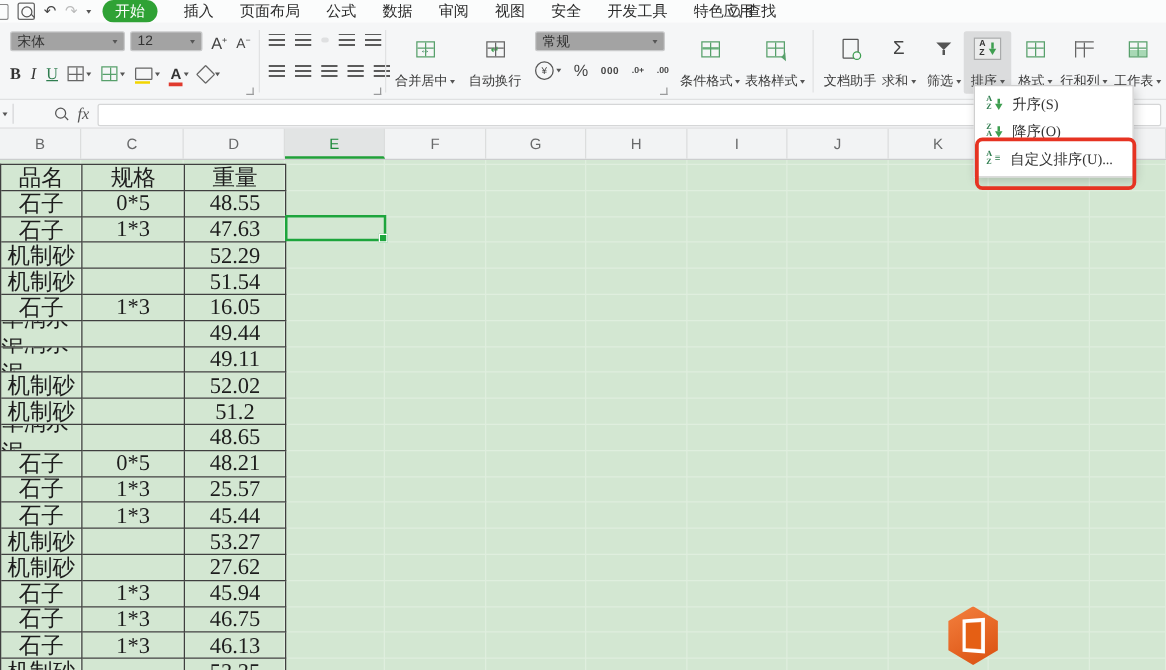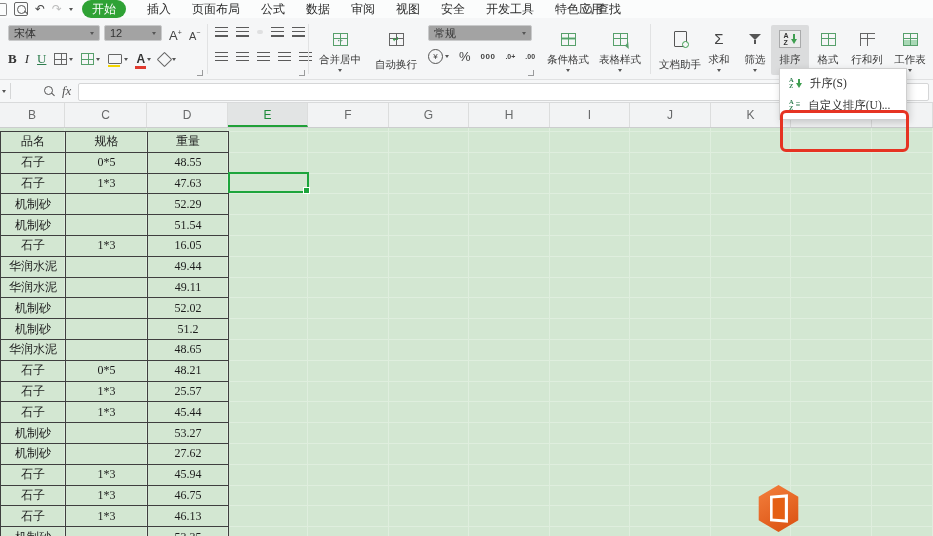--- a/index.html
+++ b/index.html
@@ -43,21 +43,21 @@
   .fill::after{content:"";position:absolute;left:-1px;bottom:-4px;width:12px;height:2.5px;background:#f2d500;}
   .fcol{font-weight:bold;font-size:12px;color:#333;position:relative;line-height:11px;}
   .fcol::after{content:"";position:absolute;left:-1px;bottom:-4px;width:11px;height:2.5px;background:#e03a2e;}
   .erase{width:9px;height:9px;border:1px solid #666;transform:rotate(45deg);border-radius:1px;}
   .vsep{position:absolute;top:6px;height:50px;width:1px;background:#e1e2e3;}
   .bars{width:13px;height:10px;background:repeating-linear-gradient(to bottom,#5b5b5b 0 1.3px,transparent 1.3px 4.1px);}
   .alignrow{position:absolute;display:flex;align-items:center;gap:8px;}
   .selbox{background:#dfe0e1;padding:2px 3px;border-radius:2px;}
   .bigbtn{position:absolute;top:7px;height:50px;display:flex;flex-direction:column;align-items:center;
           justify-content:space-between;font-size:10.5px;color:#3a3a3a;box-sizing:border-box;padding:3px 2px;}
-  .bigbtn .lbl{display:flex;align-items:center;gap:2px;white-space:nowrap;flex-direction:column;}
+  .bigbtn .lbl{display:flex;align-items:center;gap:2px;white-space:nowrap;}
   .bigbtn.pressed{background:#dbdcdd;border-radius:2px;}
   .iconslot{height:22px;display:flex;align-items:center;justify-content:center;}
   .gridic{width:15px;height:13px;border:1.5px solid #57a06b;position:relative;box-sizing:border-box;}
   .gridic::before{content:"";position:absolute;left:0;right:0;top:4px;border-top:1px solid #57a06b;}
   .gridic::after{content:"";position:absolute;top:0;bottom:0;left:6.5px;border-left:1px solid #57a06b;}
   .gridic.gray{border-color:#666;}
   .gridic.gray::before{border-color:#666;}
   .gridic.gray::after{border-color:#666;}
   .gridic.fillmid{background:linear-gradient(transparent 30%,#a8d8b5 30%,#a8d8b5 58%,transparent 58%);}
   .gridic.fillbot{background:linear-gradient(transparent 58%,#a8d8b5 58%);}
@@ -99,21 +99,21 @@
   .colh.sel{background:#e2e4e4;color:#1d8a3a;border-bottom:2px solid #21a038;}
 
   
   .sheet{position:absolute;top:128px;left:0;width:933px;height:408px;background:#d3e7d2;overflow:hidden;}
   .gl-v{position:absolute;top:0;bottom:0;width:1px;background:#dfeede;}
   .gl-h{position:absolute;left:0;right:0;height:1px;background:#dfeede;}
   .datatable{position:absolute;left:0;top:3px;display:grid;grid-template-columns:65px 82px 81px;
              border-top:1.3px solid #3f3f3f;border-left:1.3px solid #3f3f3f;}
   .cell{height:20.8px;box-sizing:border-box;border-right:1.3px solid #3f3f3f;border-bottom:1.3px solid #3f3f3f;
         display:flex;align-items:center;justify-content:center;
-        font-family:"Liberation Serif","DejaVu Serif",serif;font-size:12px;color:#1d1d1d;overflow:hidden;}
+        font-family:"Liberation Serif","DejaVu Serif",serif;font-size:18px;color:#1d1d1d;overflow:hidden;}
   .selcell{position:absolute;left:228px;top:44px;width:81px;height:21px;border:2px solid #1da53c;box-sizing:border-box;}
   .selcell::after{content:"";position:absolute;right:-3px;bottom:-3px;width:5px;height:5px;background:#1da53c;border:1px solid #fff;}
 
   
   .menu{position:absolute;left:779px;top:68px;width:128px;background:#fff;border:1px solid #cfcfcf;
         box-shadow:2px 3px 8px rgba(0,0,0,.18);z-index:50;padding:3px 0;box-sizing:border-box;}
   .mi{height:22px;display:flex;align-items:center;gap:8px;padding:0 4px 0 9px;font-size:11.5px;color:#333;white-space:nowrap;font-family:Liberation Serif, serif;}
   .mi .azletters span{font-size:6.5px;line-height:6.5px;color:#2f7d4f;}
   .mi .arrstem{height:4px;}
   .mi .lines{font-size:8px;color:#2f7d4f;font-weight:bold;line-height:8px;}
@@ -495,20 +495,33 @@
             <span class="arrcol">
               <span class="arrstem"></span>
               <span class="darr"></span>
             </span>
           </span>
           <span>升序(S)</span>
         </div>
         <div class="mi">
           <span class="azwrap">
             <span class="azletters">
+              <span>Z</span>
+              <span>A</span>
+            </span>
+            <span class="arrcol">
+              <span class="arrstem"></span>
+              <span class="darr"></span>
+            </span>
+          </span>
+          <span>降序(O)</span>
+        </div>
+        <div class="mi">
+          <span class="azwrap">
+            <span class="azletters">
               <span>A</span>
               <span>Z</span>
             </span>
             <span class="lines">≡</span>
           </span>
           <span>自定义排序(U)...</span>
         </div>
       </div>
   </div>
   <div class="redbox"></div>

